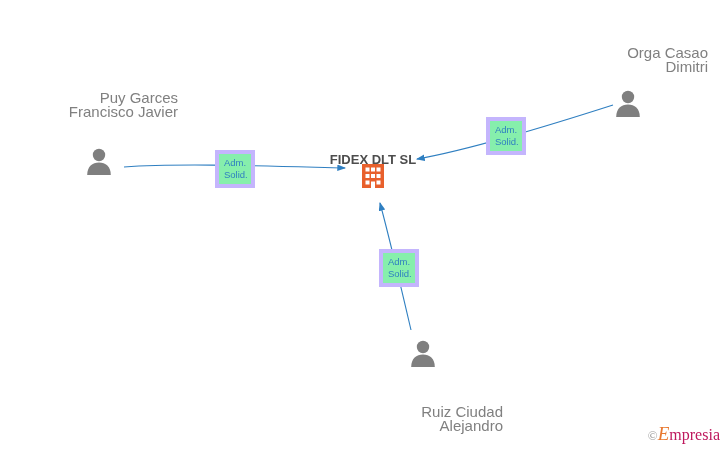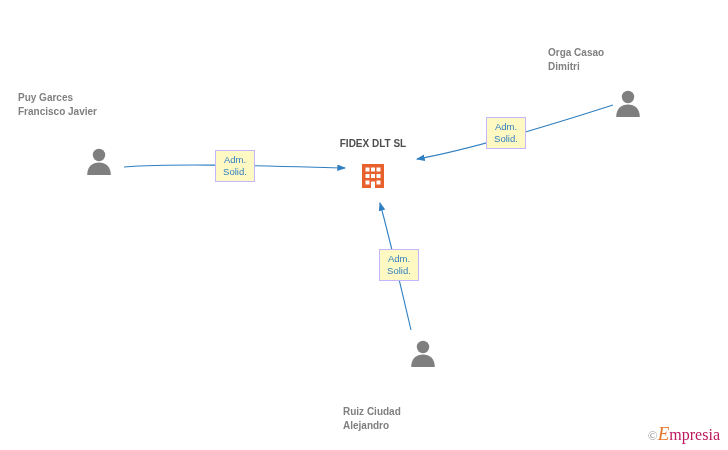--- a/index.html
+++ b/index.html
@@ -23,52 +23,52 @@
     left: 0;
     top: 0;
     width: 728px;
     height: 450px;
   }
   .node {
     position: absolute;
   }
   .node-label {
     position: absolute;
-    text-align: left;
+    text-align: right;
     color: #808080;
-    font-size: 10px;
+    font-size: 15px;
     line-height: 14px;
     white-space: pre-line;
     width: 160px;
-    font-weight: bold;
   }
   .company-label {
     position: absolute;
     text-align: center;
     color: #4d4d4d;
-    font-size: 10px;
+    font-size: 13px;
     font-weight: bold;
     line-height: 14px;
     white-space: pre-line;
     width: 180px;
+    margin-top: 16px;
   }
   .person-icon {
     position: absolute;
     width: 30px;
     height: 30px;
   }
   .company-icon {
     position: absolute;
     width: 26px;
     height: 30px;
   }
   .edge-label {
     position: absolute;
-    border: 1px solid #c4b5fd;
-    background: #fef9c3;
+    border: 4px solid #c4b5fd;
+    background: #86efac;
     color: #2f7fc1;
     font-size: 9.5px;
     line-height: 12px;
     text-align: center;
     padding: 3px 5px 3px 5px;
     white-space: pre-line;
     box-sizing: border-box;
   }
   .watermark {
     position: absolute;

